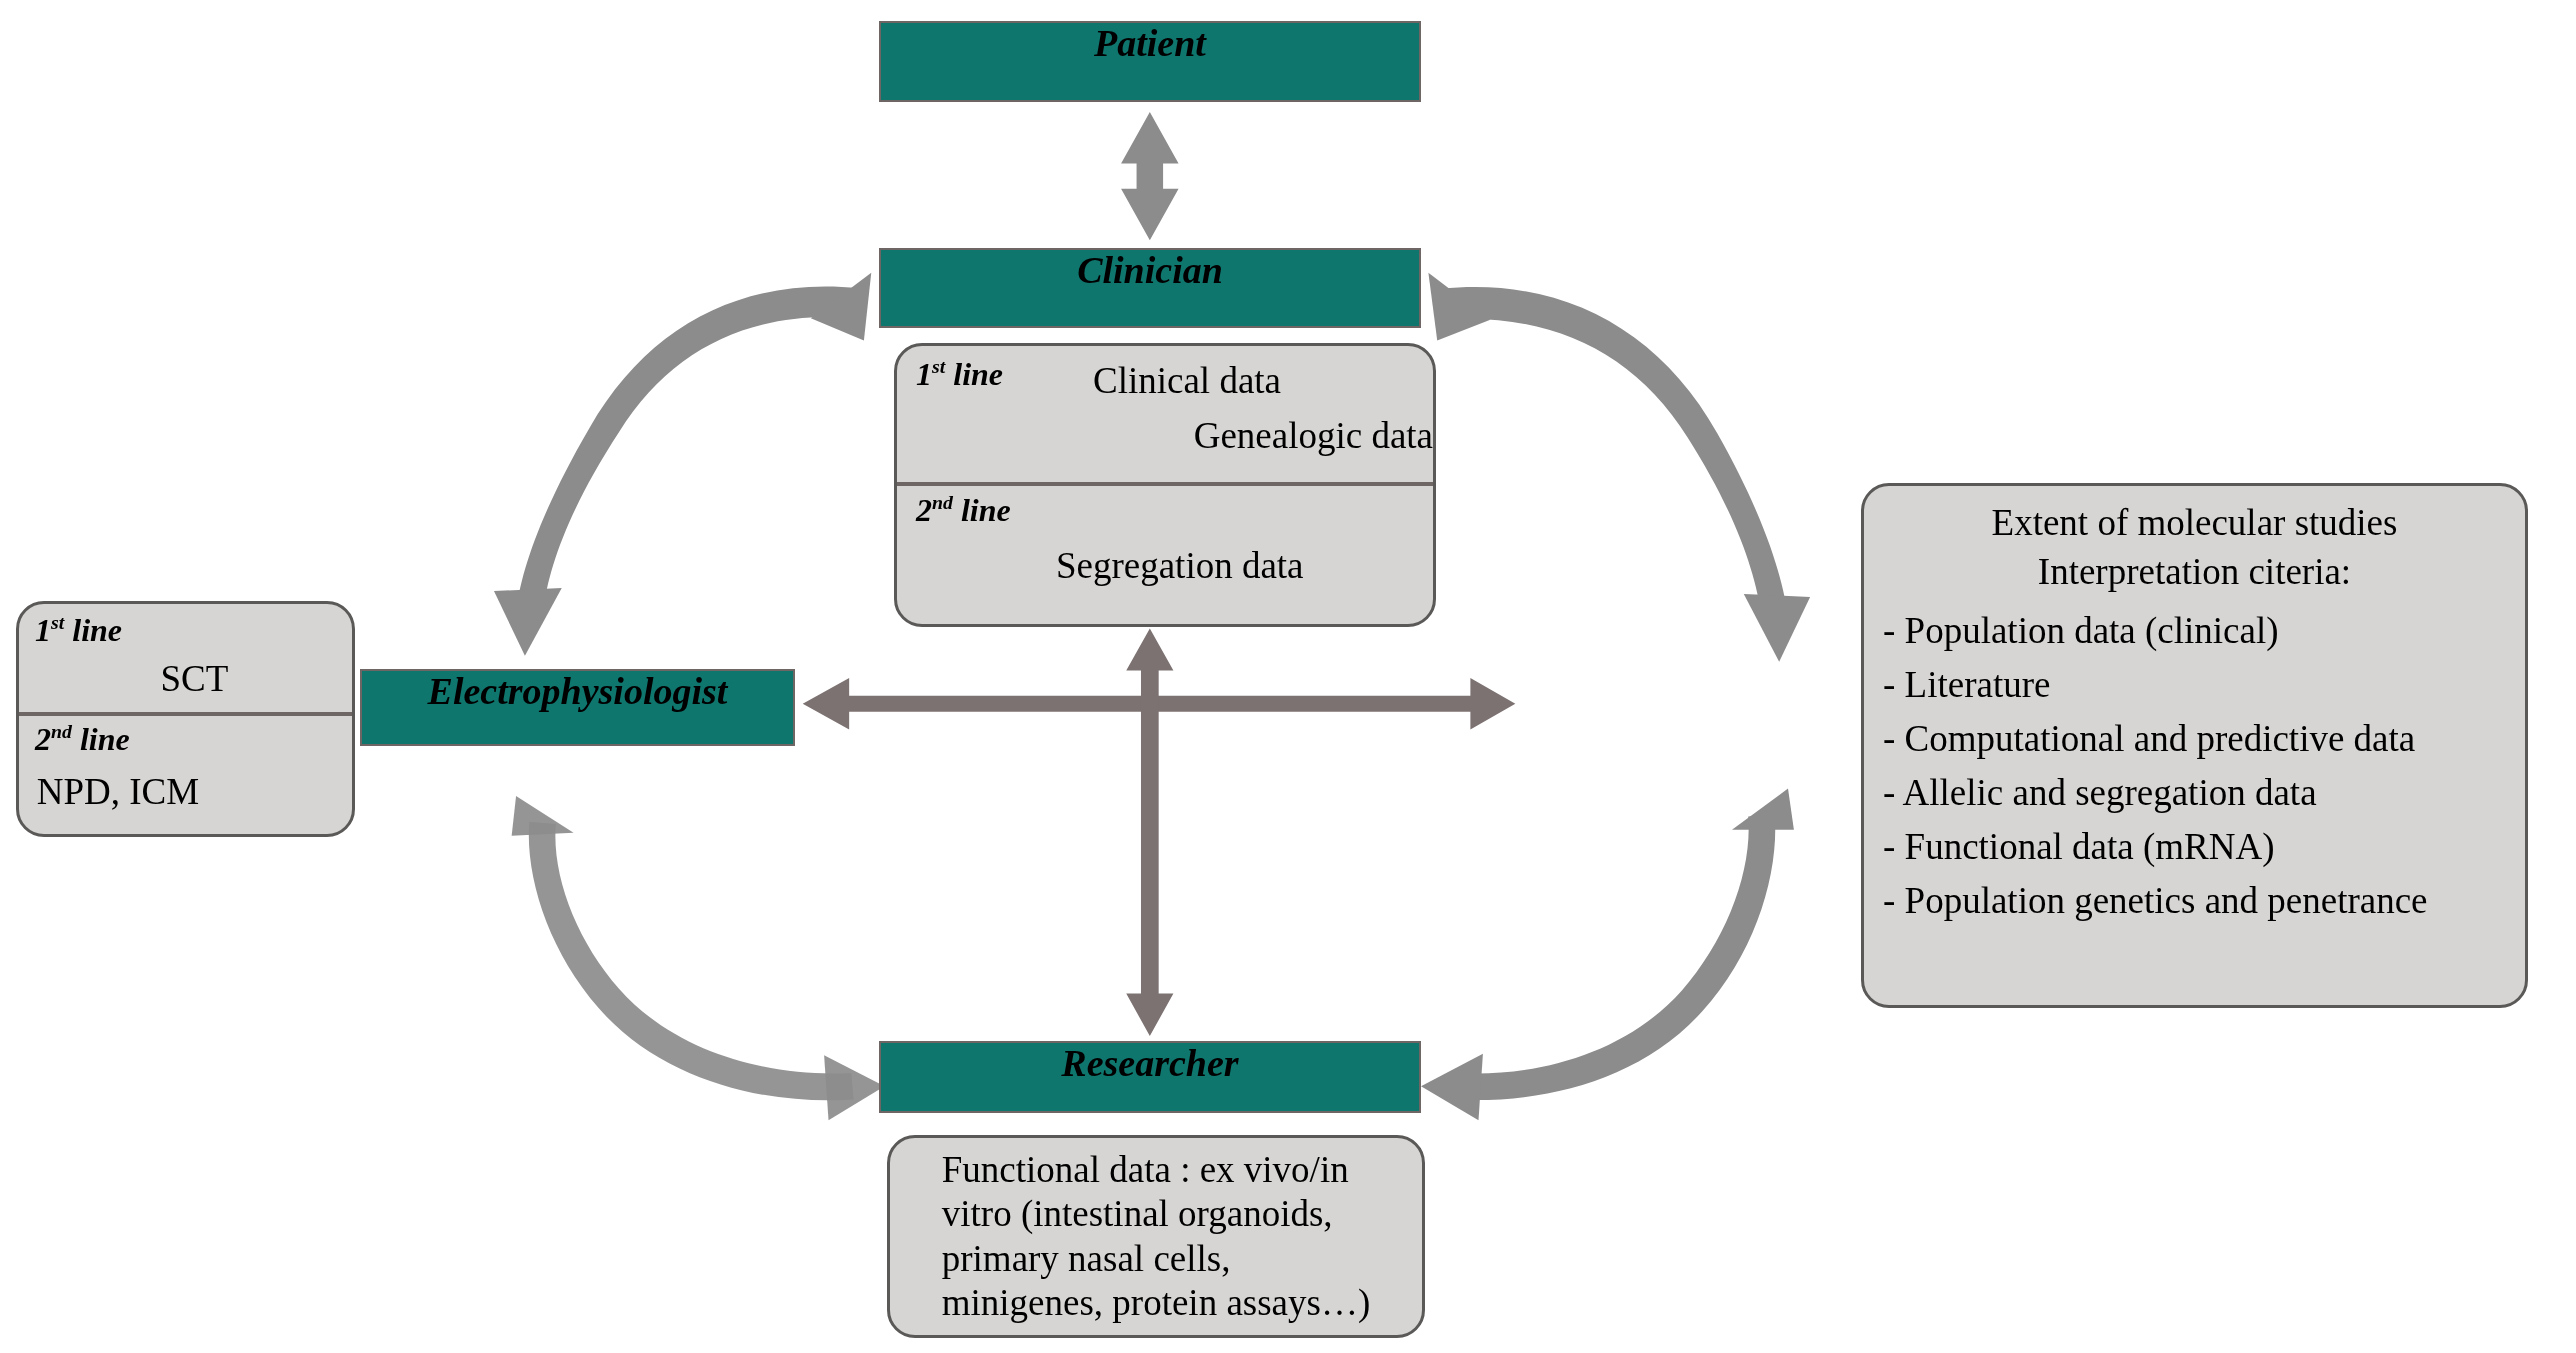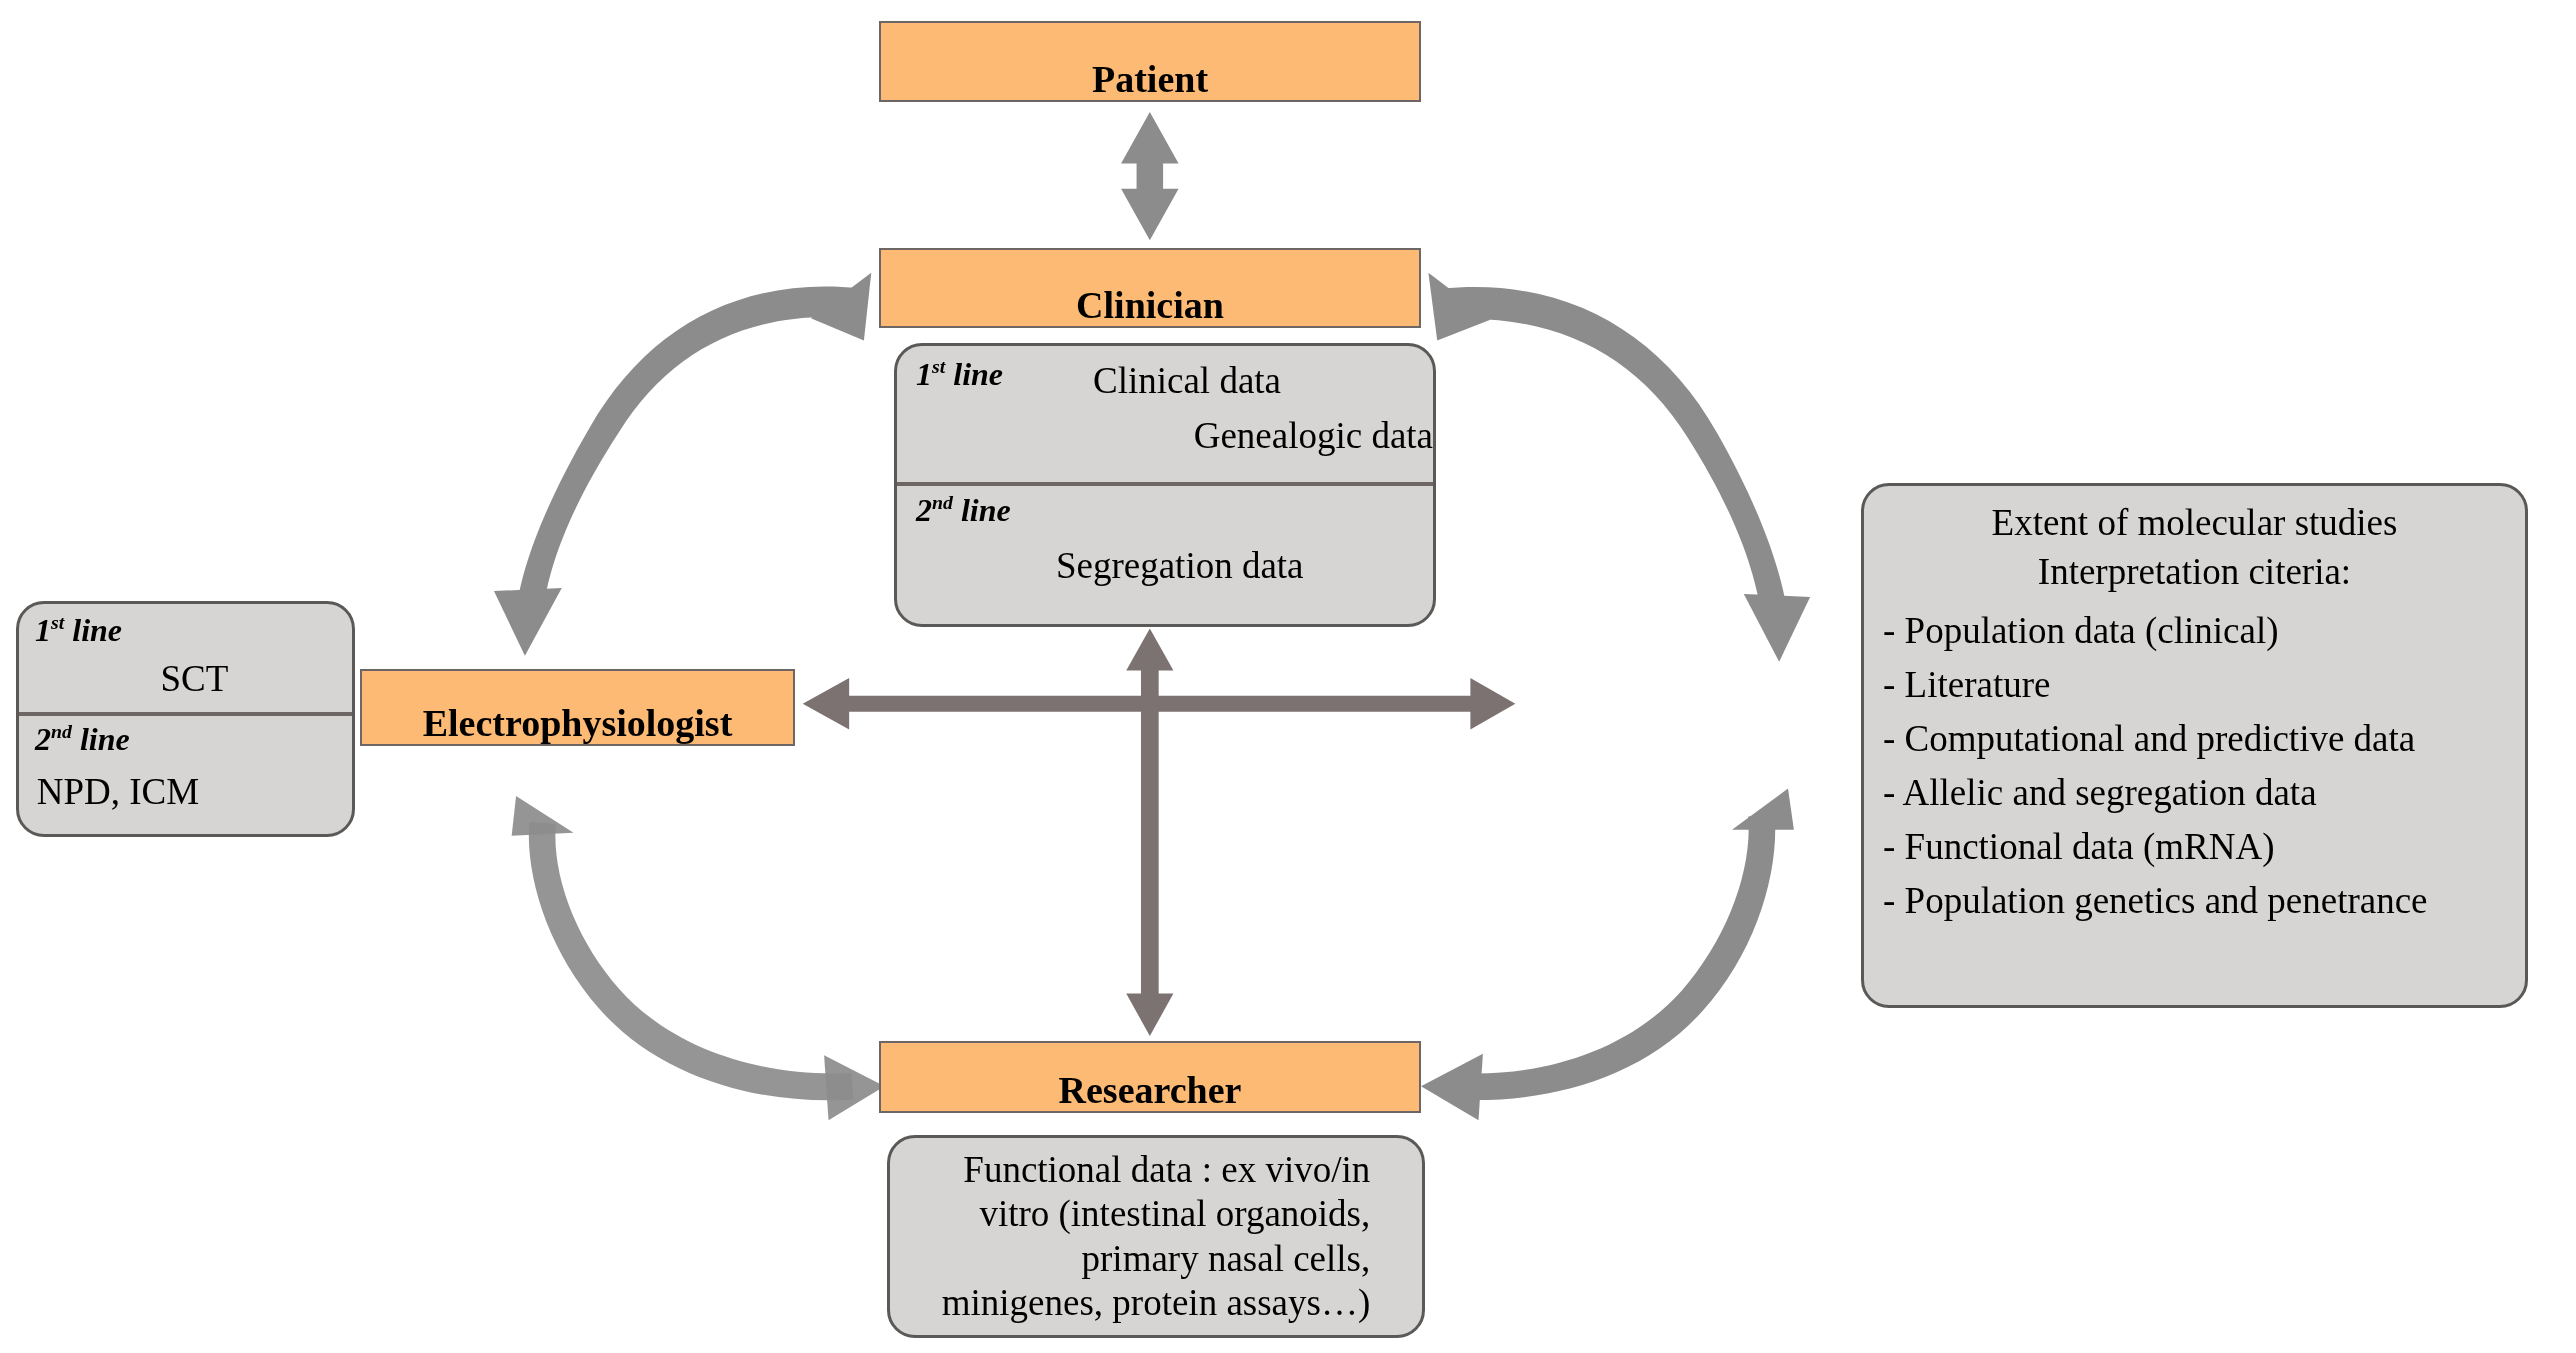--- a/index.html
+++ b/index.html
@@ -6,28 +6,29 @@
   body{width:2576px;height:1353px;position:relative;overflow:hidden;
        font-family:"Liberation Serif","DejaVu Serif",serif;color:#000;}
 
   #canvas{position:absolute;left:0;top:0;width:2576px;height:1353px;}
 
   svg.arrows{position:absolute;left:0;top:0;width:2576px;height:1353px;pointer-events:none;}
 
   
   .role-box{
     position:absolute;
-    background:#fdba74;
+    background:#0f766e;
     border:2.9px solid #6e6565;
     box-sizing:border-box;
-    display:flex;align-items:flex-end;justify-content:center;
+    display:flex;align-items:flex-start;justify-content:center;
     font-weight:bold;
     line-height:1.08;
     text-align:center;
     z-index:5;
+    font-style:italic;
   }
 
   
   .panel{
     position:absolute;
     background:#d7d5d3;
     border:3.7px solid #5b5958;
     border-radius:28px;
     box-sizing:border-box;
     z-index:4;
@@ -58,21 +59,21 @@
 
   
   #mol-panel{left:1861px;top:483px;width:667px;height:525px;padding:13.3px 19px 0 19px;}
   #mol-panel .mp-head{text-align:center;font-size:37px;line-height:1.32;}
   #mol-panel ul{list-style:none;margin:7.4px 0 0 0;padding:0;}
   #mol-panel li{font-size:37px;line-height:1.46;white-space:nowrap;}
 
   
   #res-panel{left:887px;top:1135px;width:538px;height:203px;
              display:flex;align-items:center;justify-content:center;}
-  #res-panel .rp-text{font-size:37px;line-height:1.20;text-align:right;padding:0 13.3px;}
+  #res-panel .rp-text{font-size:37px;line-height:1.20;text-align:left;padding:0 13.3px;}
 
   
   #patient-box{left:879px;top:20.6px;width:542px;height:81px;font-size:38px;}
   #clinician-box{left:879px;top:248px;width:542px;height:80px;font-size:38px;}
   #ephys-box{left:360px;top:669px;width:435px;height:77px;font-size:38px;}
   #molgen-box{left:1516px;top:635px;width:310px;height:137px;font-size:38px;}
   #researcher-box{left:879px;top:1041px;width:542px;height:72px;font-size:38px;}
 </style>
 </head>
 <body>

